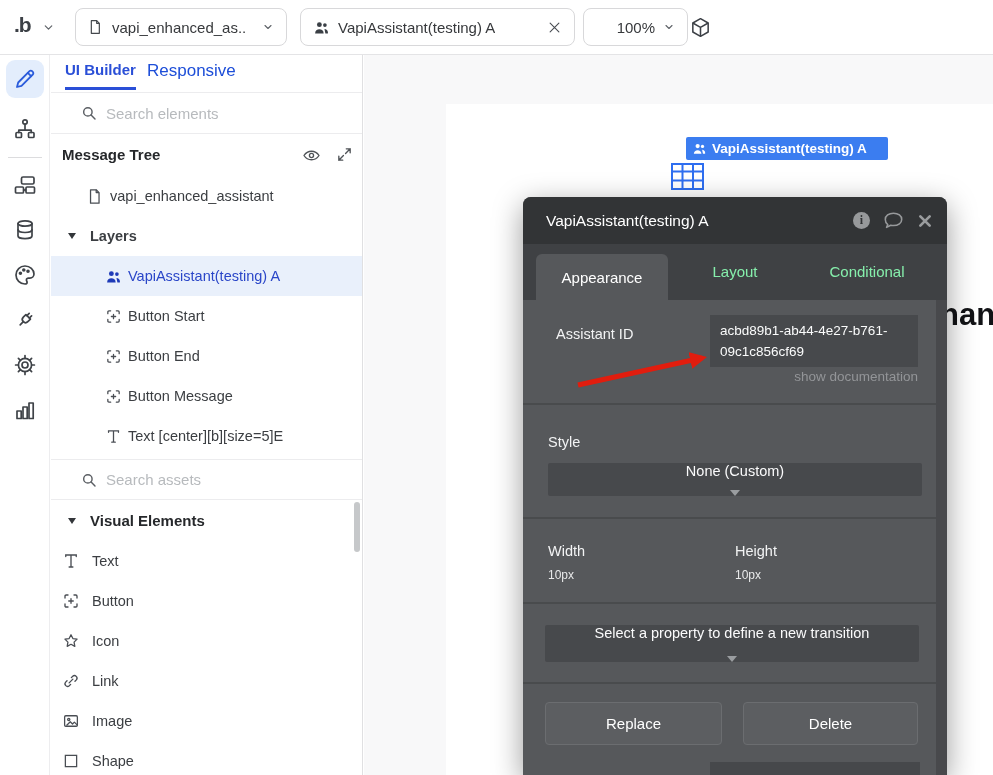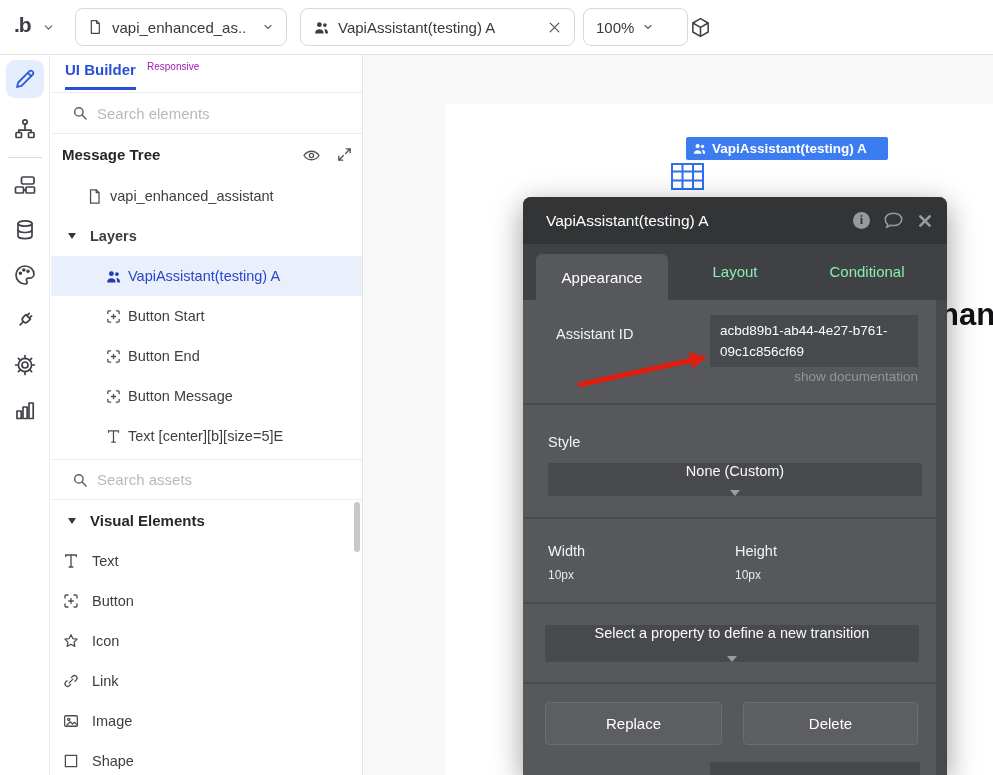--- a/index.html
+++ b/index.html
@@ -9,35 +9,35 @@
   svg{display:block;}
 
   
   .topbar{position:absolute;left:0;top:0;width:993px;height:55px;background:#fff;border-bottom:1px solid #e4e4e6;z-index:20;}
   .logo{position:absolute;left:14px;top:13px;font-size:21px;font-weight:bold;color:#3c4046;letter-spacing:-1px;}
   .logo-chev{position:absolute;left:42px;top:21px;}
   .selbox{position:absolute;top:8px;height:38px;border:1px solid #d8d8da;border-radius:8px;background:#fff;display:flex;align-items:center;padding:0 12px;gap:8px;}
   .selbox .txt{font-size:15px;color:#37393c;white-space:nowrap;overflow:hidden;}
   .page-sel{left:75px;width:212px;}
   .elem-sel{left:300px;width:275px;}
-  .zoom-sel{left:583px;width:105px;justify-content:flex-start;}
+  .zoom-sel{left:583px;width:105px;justify-content:flex-end;}
   .spacer{flex:1;}
 
   
   .rail{position:absolute;left:0;top:55px;width:50px;height:720px;background:#fff;border-right:1px solid #ededef;z-index:10;}
   .rail-item{position:absolute;left:13px;width:24px;height:24px;color:#3f4348;}
   .rail-active-bg{position:absolute;left:6px;top:5px;width:38px;height:38px;background:#e3edfc;border-radius:9px;}
   .rail-divider{position:absolute;left:8px;top:102px;width:34px;height:1px;background:#dcdcde;}
 
   
   .panel{position:absolute;left:51px;top:55px;width:312px;height:720px;background:#fff;border-right:1px solid #e0e0e2;z-index:10;}
   .ptabs{position:absolute;left:0;top:0;width:100%;height:38px;border-bottom:1px solid #ececee;}
   .ptab-active{position:absolute;left:14px;top:6px;font-size:15px;font-weight:bold;color:#2a4fd7;padding-bottom:9px;border-bottom:3px solid #2a4fd7;}
-  .ptab{position:absolute;left:96px;top:6px;font-size:10px;color:#a21caf;}
-  .searchrow{position:absolute;left:0;width:100%;height:41px;border-bottom:1px solid #ececee;display:flex;align-items:center;padding-left:20px;gap:8px;}
+  .ptab{position:absolute;left:96px;top:6px;font-size:17px;color:#1d4ed8;}
+  .searchrow{position:absolute;left:0;width:100%;height:41px;border-bottom:1px solid #ececee;display:flex;align-items:center;padding-left:29px;gap:8px;}
   .searchrow input{border:none;outline:none;background:transparent;font-size:15px;color:#333;width:230px;font-family:"Liberation Sans",sans-serif;}
   .searchrow input::placeholder{color:#b7babd;}
   .et-header{position:absolute;left:0;top:80px;width:100%;height:41px;}
   .et-title{position:absolute;left:11px;top:11px;font-size:15px;font-weight:bold;color:#26282b;}
   .et-eye{position:absolute;left:251px;top:11px;color:#4f5357;}
   .et-expand{position:absolute;left:285px;top:11px;color:#4f5357;}
   .trow{position:absolute;left:0;width:100%;height:40px;line-height:40px;font-size:14.5px;color:#3b3e42;}
   .trow .lbl{position:absolute;top:0;}
   .trow .tic{position:absolute;top:11px;width:18px;height:18px;color:#4a4e54;}
   .trow-selected{background:#e9f0fb;}

